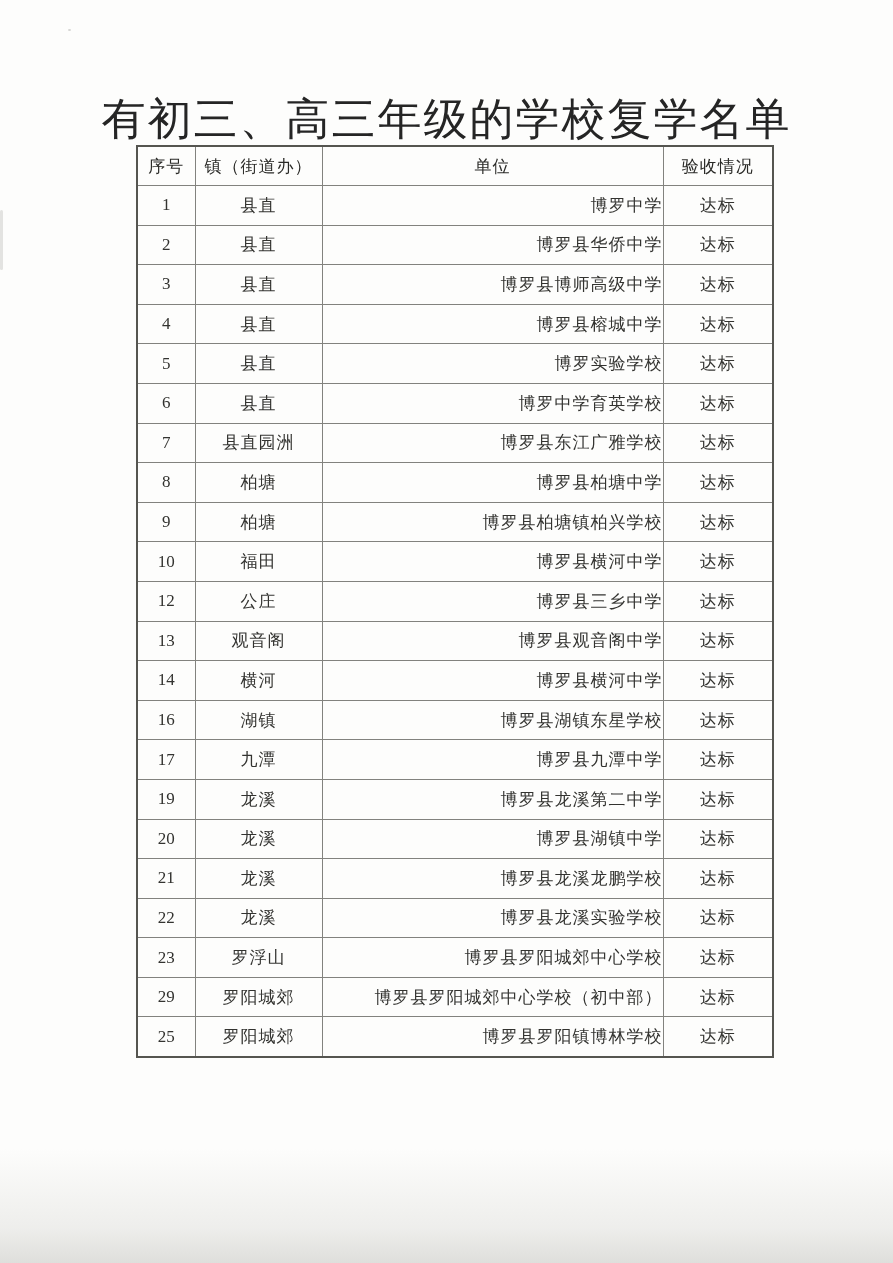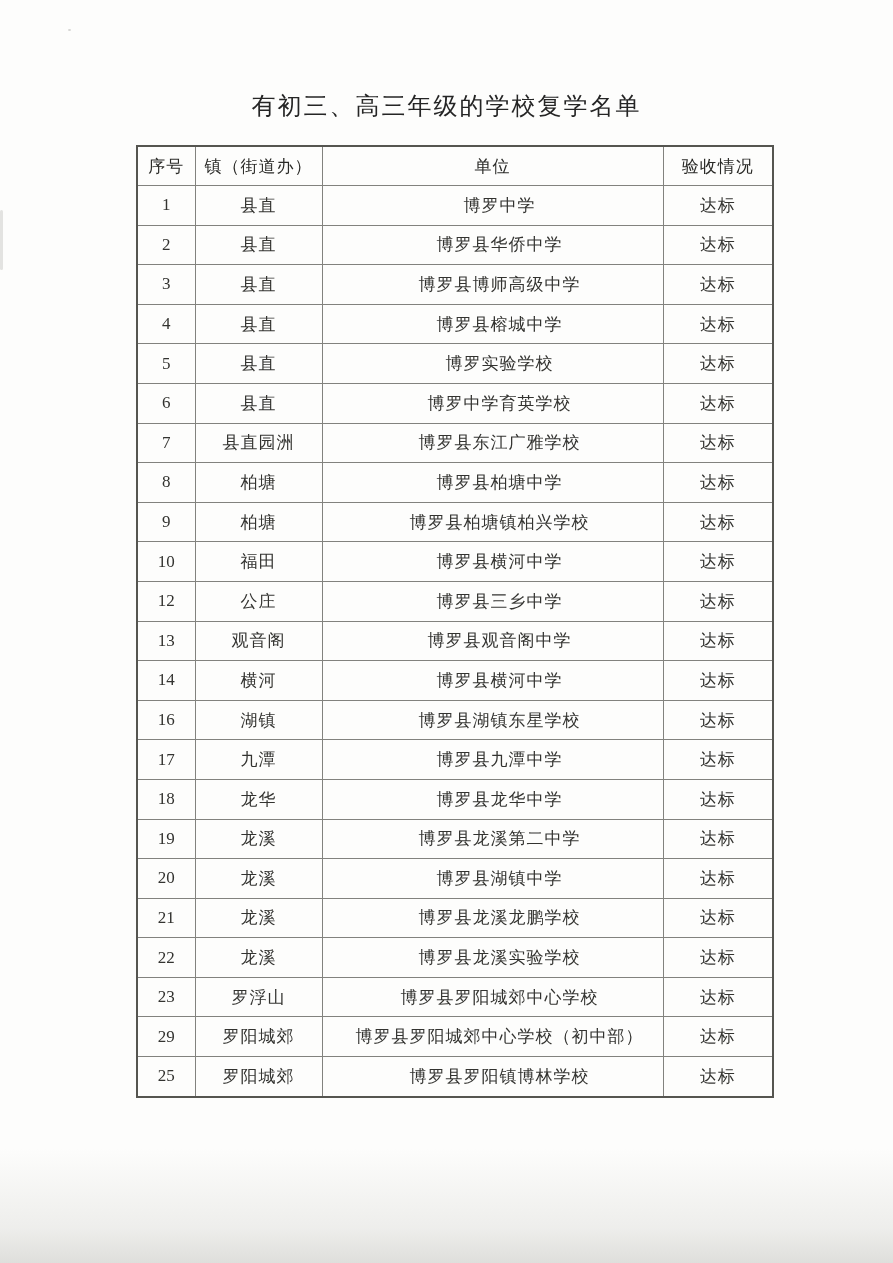--- a/index.html
+++ b/index.html
@@ -18,21 +18,21 @@
   .page {
     position: absolute;
     inset: 0;
   }
   .doc-title {
     position: absolute;
     top: 90px;
     left: 0;
     width: 100%;
     text-align: center;
-    font-size: 24px;
+    font-size: 44px;
     letter-spacing: 2px;
     font-weight: 500;
     color: #252525;
     white-space: nowrap;
   }
   table.school-table {
     position: absolute;
     left: 136px;
     top: 145px;
     width: 636px;
@@ -58,21 +58,21 @@
     letter-spacing: 1px;
   }
   table.school-table th {
     height: 38px;
     color: #2b2b28;
   }
   table.school-table td {
     height: 38.6px;
   }
   table.school-table td.col-unit {
-    text-align: center;
+    text-align: right;
     padding-left: 14px;
   }
   table.school-table td.col-no {
     letter-spacing: 0;
   }
   
   .scan-shadow-bottom {
     position: absolute;
     left: 0;
     right: 0;
@@ -212,26 +212,20 @@
           <td class="col-unit">博罗县湖镇东星学校</td>
           <td class="col-status">达标</td>
         </tr>
         <tr>
           <td class="col-no">17</td>
           <td class="col-town">九潭</td>
           <td class="col-unit">博罗县九潭中学</td>
           <td class="col-status">达标</td>
         </tr>
         <tr>
-          <td class="col-no">18</td>
-          <td class="col-town">龙华</td>
-          <td class="col-unit">博罗县龙华中学</td>
-          <td class="col-status">达标</td>
-        </tr>
-        <tr>
           <td class="col-no">19</td>
           <td class="col-town">龙溪</td>
           <td class="col-unit">博罗县龙溪第二中学</td>
           <td class="col-status">达标</td>
         </tr>
         <tr>
           <td class="col-no">20</td>
           <td class="col-town">龙溪</td>
           <td class="col-unit">博罗县湖镇中学</td>
           <td class="col-status">达标</td>

